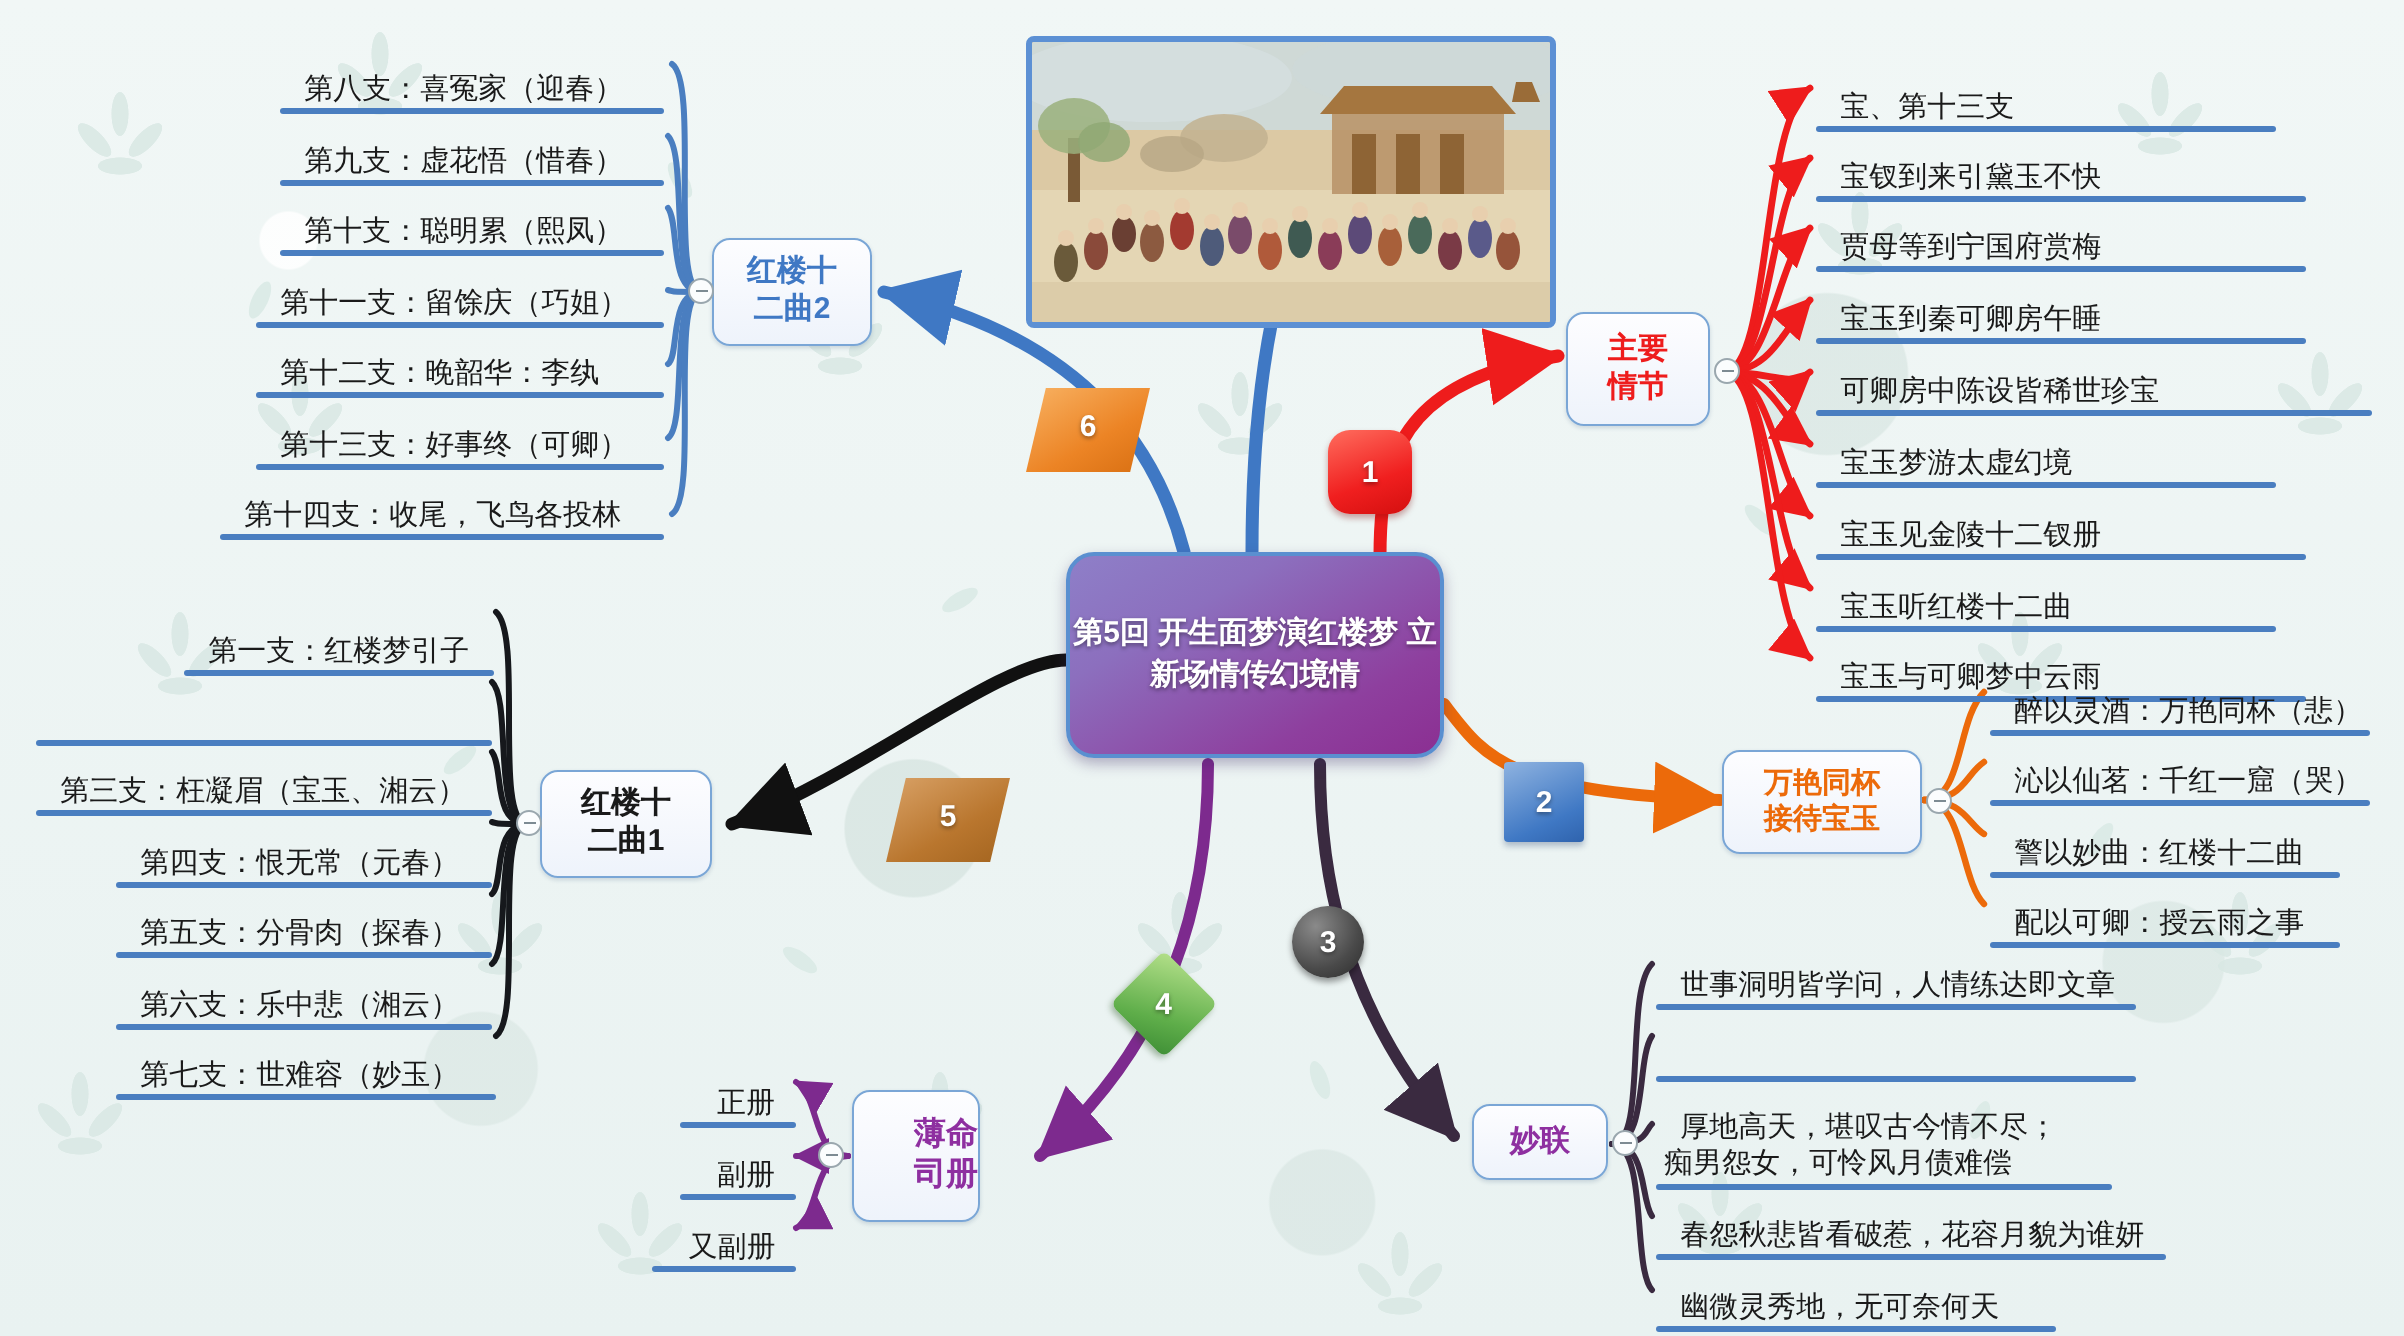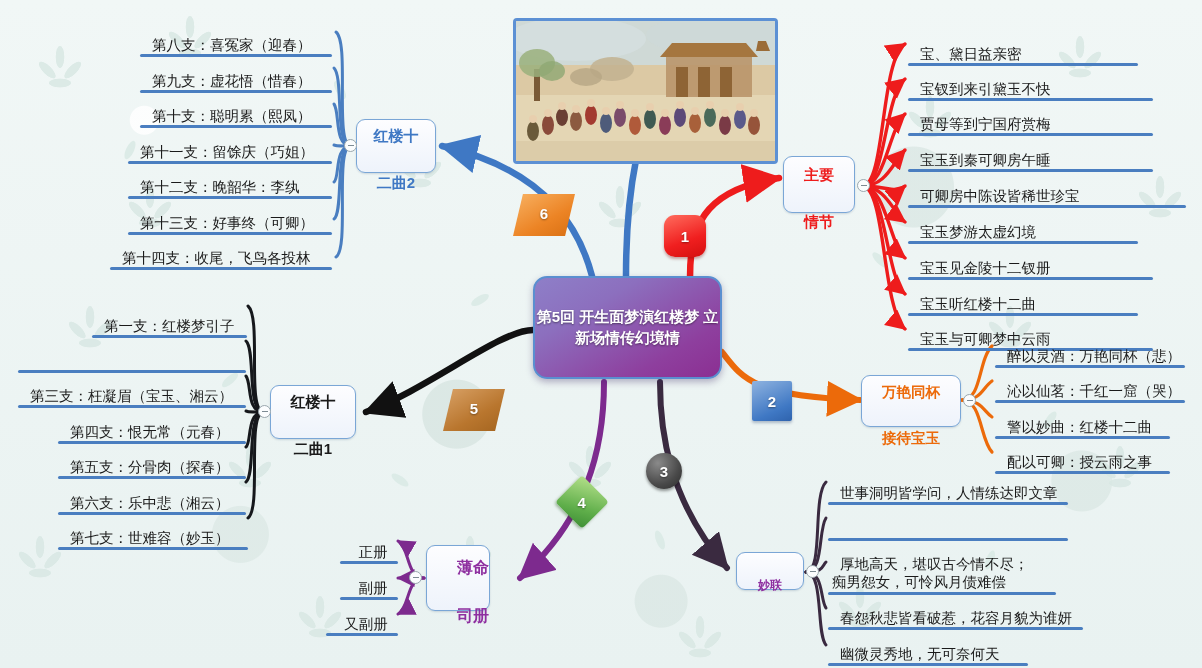--- a/index.html
+++ b/index.html
@@ -40,21 +40,21 @@
   .box{
     position:absolute;
     border:1.6px solid #7aa6d6;
     border-radius:9px;
     background:linear-gradient(#fdfdff,#eef3fb);
     box-shadow:0 1px 2px rgba(40,70,110,.18);
     display:flex;align-items:center;justify-content:center;
     text-align:center;font-weight:bold;line-height:1.25;
     box-sizing:border-box;
   }
-  .box span{display:block;margin-top:28px;}
+  .box span{display:block;}
 
   
   #central{
     position:absolute;left:533px;top:276px;width:189px;height:103px;
     border-radius:14px;
     border:2.5px solid #5a8fd0;
     background:linear-gradient(150deg,#8e7fc8 0%,#8c6fbe 30%,#8e3f9e 75%,#8b2f92 100%);
     box-shadow:0 3px 7px rgba(60,40,100,.35);
     display:flex;align-items:center;justify-content:center;
     color:#ffffff;font-weight:bold;font-size:15px;line-height:1.38;
@@ -375,21 +375,21 @@
 
 <div class="box" style="left:783px;top:156px;width:72px;height:57px;color:#ee1c1c;font-size:15px;">
   <div>
     <span>主要</span>
     <span>情节</span>
   </div>
 </div>
 <div class="handle" style="left:857px;top:179px;"></div>
 
 <div class="leaf" style="left:908px;top:26px;width:230px;">
-  <span>宝、黛日益亲密</span><i class="ul"></i></div>
+  <span>宝、第十三支</span><i class="ul"></i></div>
 <div class="leaf" style="left:908px;top:61px;width:245px;">
   <span>宝钗到来引黛玉不快</span><i class="ul"></i></div>
 <div class="leaf" style="left:908px;top:96px;width:245px;">
   <span>贾母等到宁国府赏梅</span><i class="ul"></i></div>
 <div class="leaf" style="left:908px;top:132px;width:245px;">
   <span>宝玉到秦可卿房午睡</span><i class="ul"></i></div>
 <div class="leaf" style="left:908px;top:168px;width:278px;">
   <span>可卿房中陈设皆稀世珍宝</span><i class="ul"></i></div>
 <div class="leaf" style="left:908px;top:204px;width:230px;">
   <span>宝玉梦游太虚幻境</span><i class="ul"></i></div>
@@ -410,21 +410,21 @@
 
 <div class="leaf" style="left:995px;top:328px;width:190px;">
   <span>醉以灵酒：万艳同杯（悲）</span><i class="ul"></i></div>
 <div class="leaf" style="left:995px;top:363px;width:190px;">
   <span>沁以仙茗：千红一窟（哭）</span><i class="ul"></i></div>
 <div class="leaf" style="left:995px;top:399px;width:175px;">
   <span>警以妙曲：红楼十二曲</span><i class="ul"></i></div>
 <div class="leaf" style="left:995px;top:434px;width:175px;">
   <span>配以可卿：授云雨之事</span><i class="ul"></i></div>
 
-<div class="box" style="left:736px;top:552px;width:68px;height:38px;color:#8e2fa0;font-size:12px;">
+<div class="box" style="left:736px;top:552px;width:68px;height:38px;color:#8e2fa0;font-size:15px;">
   <span>妙联</span>
 </div>
 <div class="handle" style="left:806px;top:565px;"></div>
 
 <div class="leaf" style="left:828px;top:465px;width:240px;">
   <span>世事洞明皆学问，人情练达即文章</span><i class="ul"></i></div>
 <div class="leaf" style="left:828px;top:501px;width:240px;">
   <i class="ul"></i></div>
 <div class="leaf" style="left:828px;top:536px;width:228px;">
   <span>厚地高天，堪叹古今情不尽；

